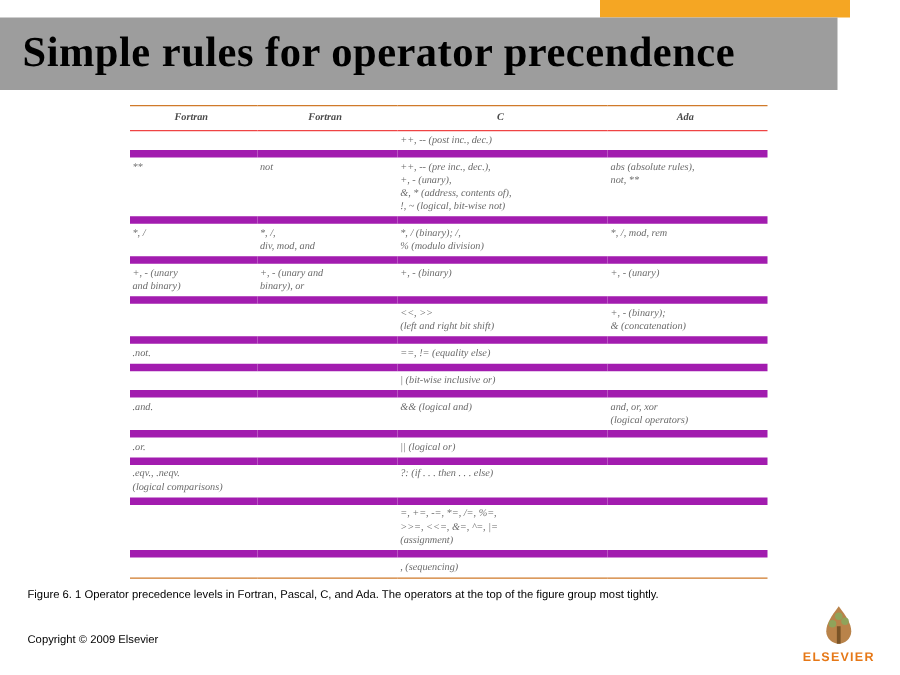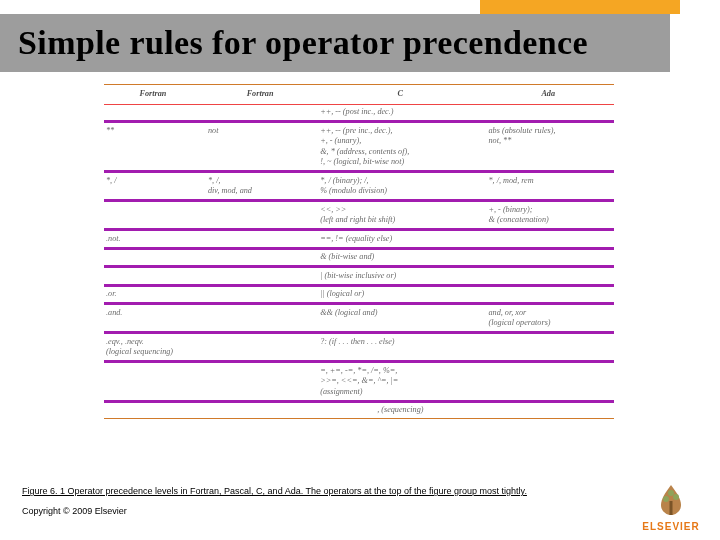--- a/index.html
+++ b/index.html
@@ -34,25 +34,24 @@
     font-size: 34px;
     font-weight: 900;
     color: #000;
     margin-left: 18px;
     letter-spacing: 0.4px;
     font-family: Georgia, 'Times New Roman', serif;
   }
   .caption {
     position: absolute;
     left: 22px;
-    bottom: 44px;
+    bottom: 60px;
     font-size: 9px;
     width: 660px;
     color:#000;
-    text-decoration:underline;
   }
   .copyright {
     position: absolute;
     left: 22px;
     bottom: 24px;
     font-size: 9px;
     color:#000;
     margin-top:48px;
   }
   .logo-wrap {
@@ -92,29 +91,28 @@
   .prec-table th {
     text-align: center;
     font-weight: 600;
     color: #4a4a4a;
     border-top: 1px solid #d07a2a;
     border-bottom: 1px solid #ef4444;
     padding: 4px 6px 4px 2px;
     font-style: italic;
   }
   .prec-table td {
-    border-bottom: 3px solid #a21caf;
+    border-bottom: 6px solid #a21caf;
     padding: 2.5px 6px 2.5px 2px;
     vertical-align: top;
     white-space: pre-line;
     font-style: italic;
   }
   .prec-table tr.lastrow td {
     border-bottom: 1px solid #d07a2a;
-    text-align: center;
   }
   .col-f { width: 20%; }
   .col-p { width: 22%; }
   .col-c { width: 33%; }
   .col-a { width: 25%; }
 </style>
 </head>
 <body>
 
 <div class="orange-bar"></div>
@@ -152,61 +150,63 @@
         </tr>
         <tr>
           <td>*, /</td>
           <td>*, /,
 div, mod, and</td>
           <td>*, / (binary); /,
 % (modulo division)</td>
           <td>*, /, mod, rem</td>
         </tr>
         <tr>
+          <td>+, - (unary
+and binary)</td>
+          <td>+, - (unary and
+binary), or</td>
+          <td>+, - (binary)</td>
+          <td>+, - (unary)</td>
+        </tr>
+        <tr>
           <td></td>
           <td></td>
           <td>&lt;&lt;, &gt;&gt;
 (left and right bit shift)</td>
           <td>+, - (binary);
 &amp; (concatenation)</td>
         </tr>
         <tr>
           <td>.not.</td>
           <td></td>
           <td>==, != (equality else)</td>
           <td></td>
         </tr>
         <tr>
           <td></td>
           <td></td>
-          <td>&amp; (bit-wise and)</td>
-          <td></td>
-        </tr>
-        <tr>
-          <td></td>
-          <td></td>
           <td>| (bit-wise inclusive or)</td>
-          <td></td>
-        </tr>
-        <tr>
-          <td>.or.</td>
-          <td></td>
-          <td>|| (logical or)</td>
           <td></td>
         </tr>
         <tr>
           <td>.and.</td>
           <td></td>
           <td>&amp;&amp; (logical and)</td>
           <td>and, or, xor
 (logical operators)</td>
         </tr>
         <tr>
+          <td>.or.</td>
+          <td></td>
+          <td>|| (logical or)</td>
+          <td></td>
+        </tr>
+        <tr>
           <td>.eqv., .neqv.
-(logical sequencing)</td>
+(logical comparisons)</td>
           <td></td>
           <td>?: (if . . . then . . . else)</td>
           <td></td>
         </tr>
         <tr>
           <td></td>
           <td></td>
           <td>=, +=, -=, *=, /=, %=,
 &gt;&gt;=, &lt;&lt;=, &amp;=, ^=, |=
 (assignment)</td>

